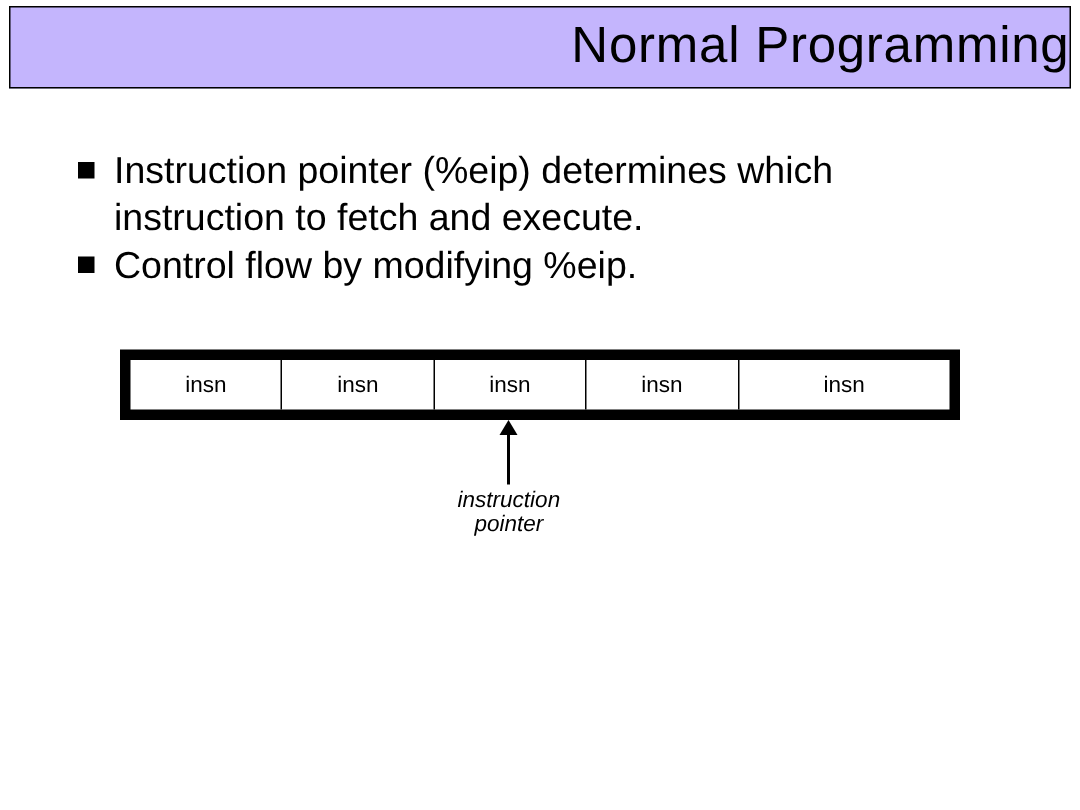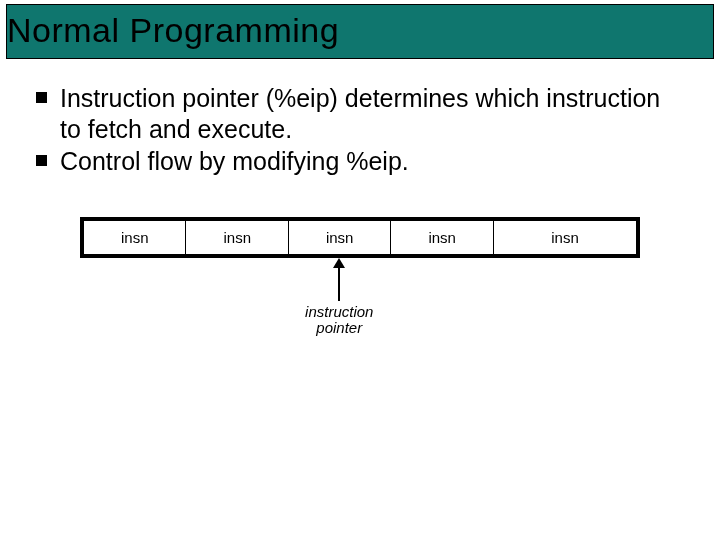--- a/index.html
+++ b/index.html
@@ -12,37 +12,37 @@
     color: #000;
   }
   .slide {
     width: 720px;
     height: 540px;
     position: relative;
     box-sizing: border-box;
   }
   .title-bar {
     margin: 4px 6px 0 6px;
-    background: #0f766e;
+    background: #c4b5fd;
     border: 1.5px solid #000;
-    text-align: left;
+    text-align: right;
     padding: 6px 0 8px 0;
   }
   .title-bar h1 {
     margin: 0;
     font-size: 34px;
     font-weight: 400;
     letter-spacing: 0.5px;
   }
   .content {
     padding: 24px 34px 0 34px;
   }
   ul.bullets {
     list-style: none;
-    margin: 0;
+    margin: 16px;
     padding: 0;
   }
   ul.bullets li {
     position: relative;
     padding-left: 26px;
     font-size: 25px;
     line-height: 1.22;
     margin-bottom: 2px;
   }
   ul.bullets li::before {
@@ -54,21 +54,21 @@
     height: 11px;
     background: #000;
   }
   .diagram {
     margin: 40px auto 0 auto;
     width: 560px;
   }
   .cells {
     display: flex;
     width: 100%;
-    border: 4px solid #000000;
+    border: 7px solid #000000;
     box-sizing: border-box;
   }
   .cell {
     flex: 1 1 0;
     border-right: 1px solid #000;
     text-align: center;
     font-size: 15px;
     padding: 8px 0;
   }
   .cell:last-child {

